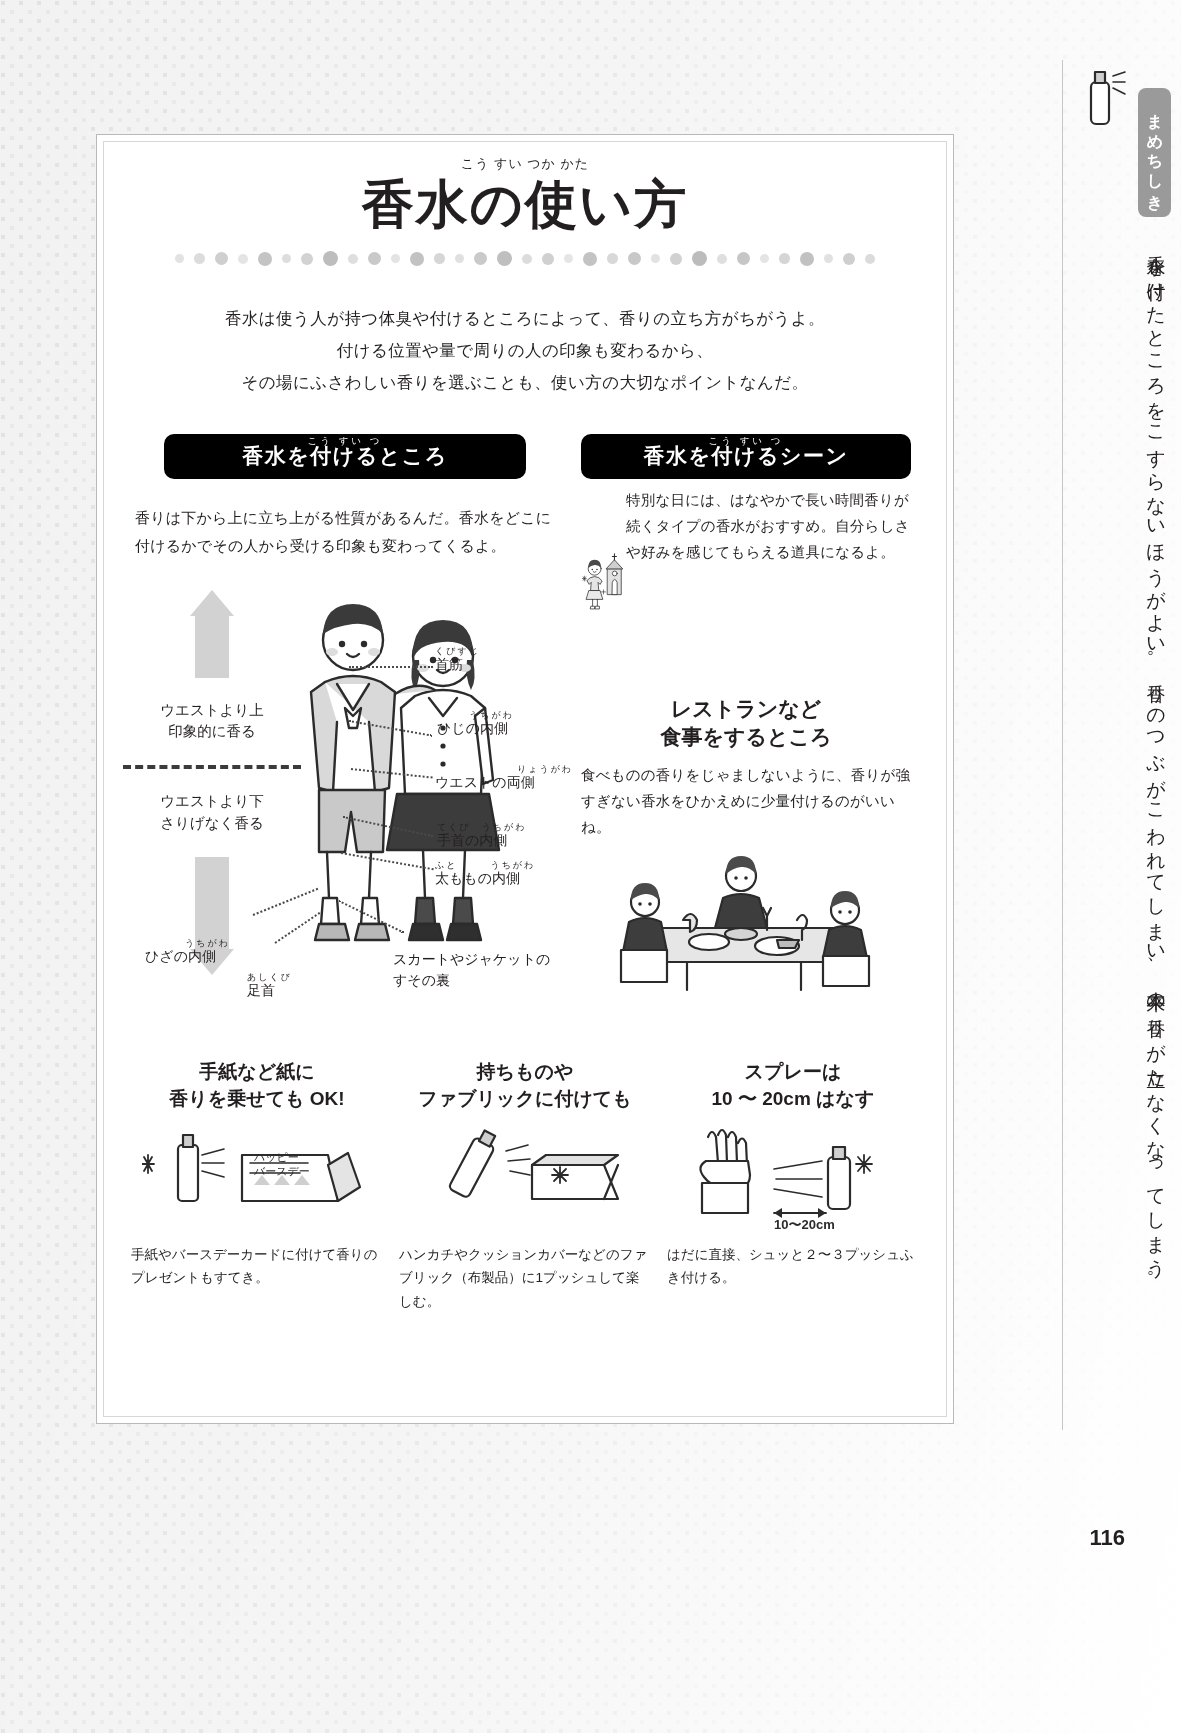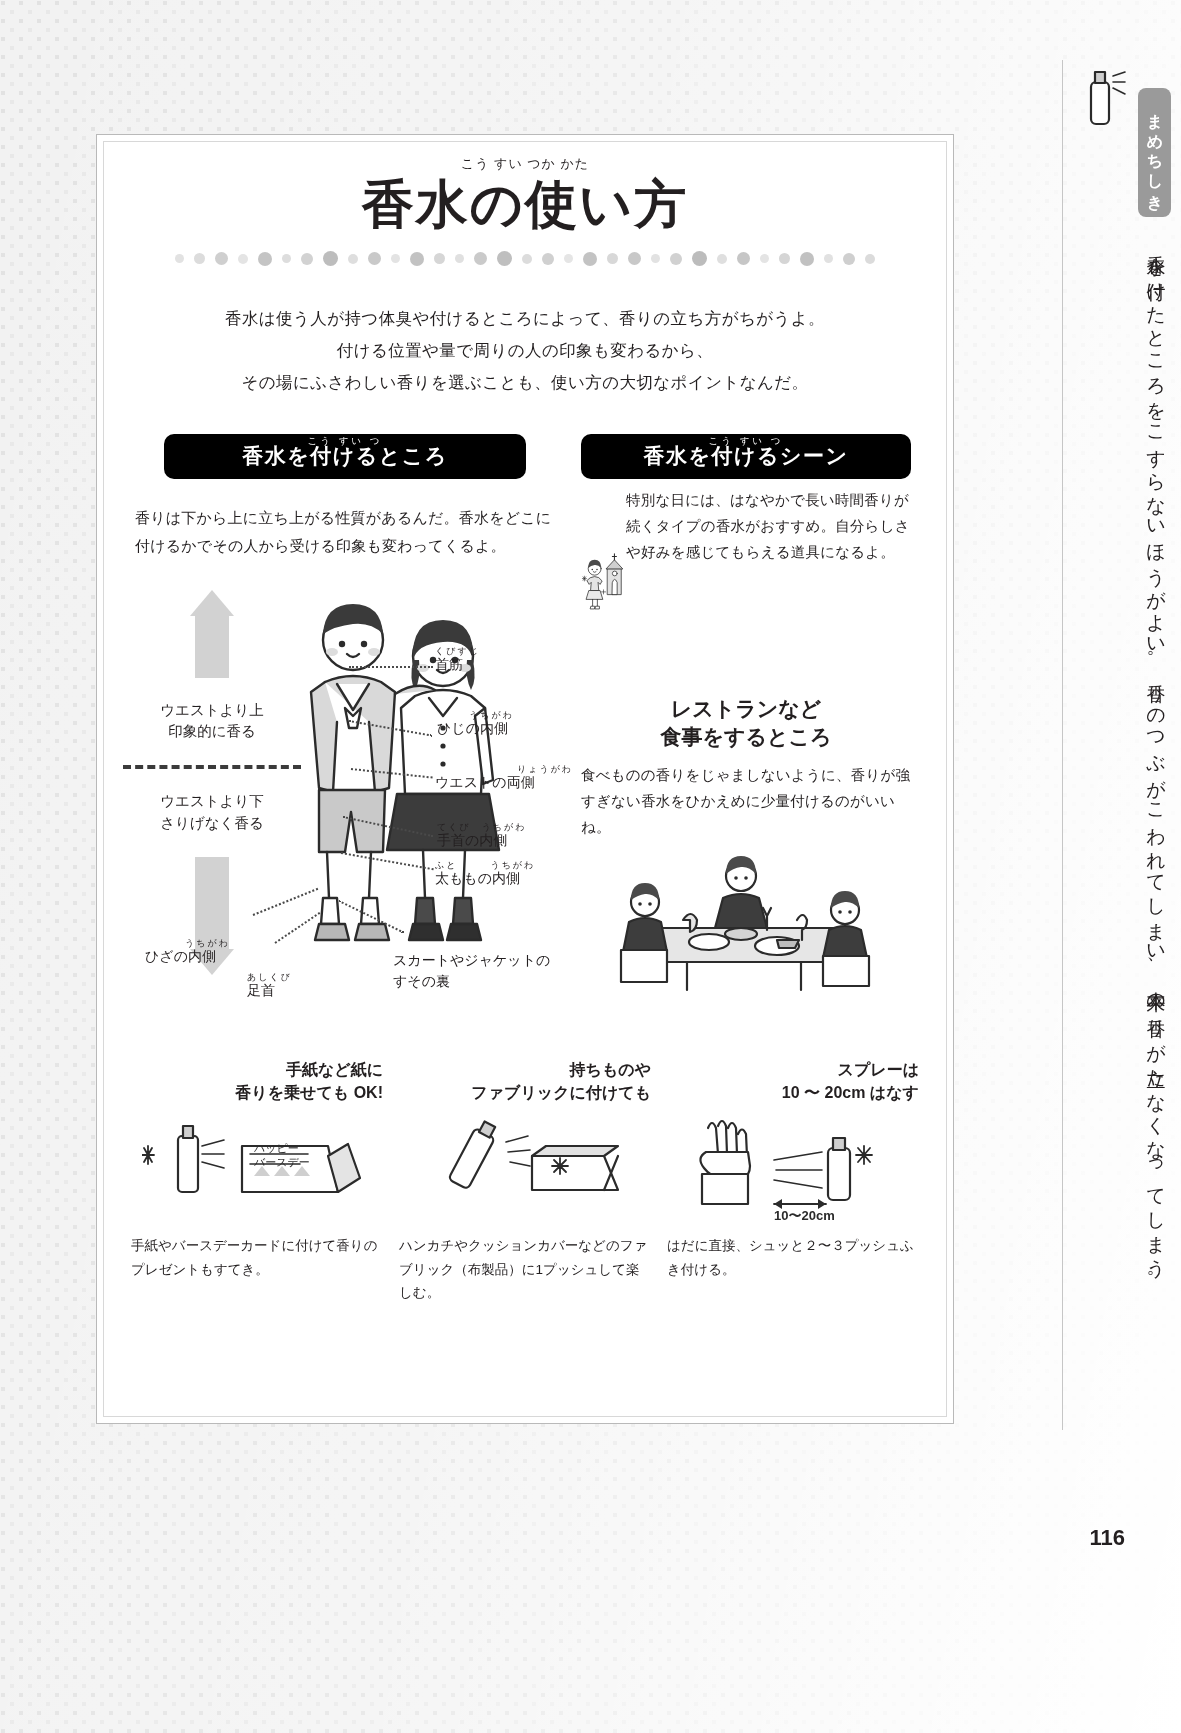--- a/index.html
+++ b/index.html
@@ -231,26 +231,25 @@
   .points-row {
     display: flex;
     justify-content: space-between;
     margin: 18px 34px 0;
   }
   .point {
     width: 252px;
     text-align: center;
   }
   .point h4 {
-    font-size: 16px;
+    font-size: 19px;
     font-weight: bold;
     margin: 0 0 8px;
     line-height: 1.45;
     position: relative;
-    text-align: right;
   }
   .point .cap {
     font-size: 13.5px;
     line-height: 1.75;
     text-align: left;
     margin-top: 8px;
   }
   .side-rule {
     position: absolute;
     right: 118px;
@@ -462,21 +461,21 @@
           <span>太ももの内側</span>
         </div>
         <div class="label" style="left:10px; top:378px;">
           <span class="rt" style="left:40px">うちがわ</span>
           <span>ひざの内側</span>
         </div>
         <div class="label" style="left:112px; top:412px;">
           <span class="rt">あしくび</span>
           <span>足首</span>
         </div>
-        <div class="label" style="left:258px; top:380px; white-space:normal; width:160px; line-height:1.5;">
+        <div class="label" style="left:258px; top:380px; white-space:normal; width:160px; line-height:1.5;font-family:Liberation Mono, monospace;">
           <span>スカートやジャケットのすその裏</span>
         </div>
       </div>
     </div>
 
     <div class="col-right">
       <div class="pill">
         <span class="rt-w">こう すい     つ</span>
         <span>香水を付けるシーン</span>
       </div>

